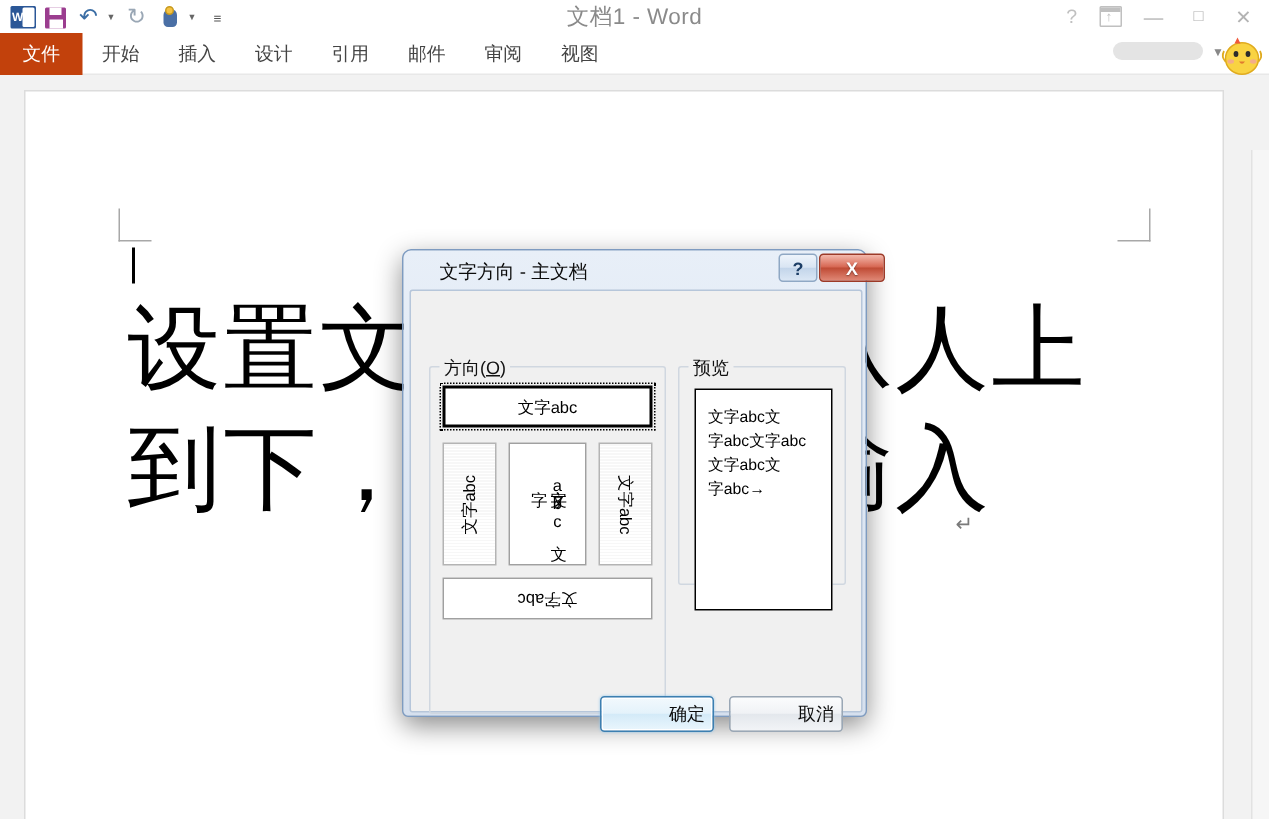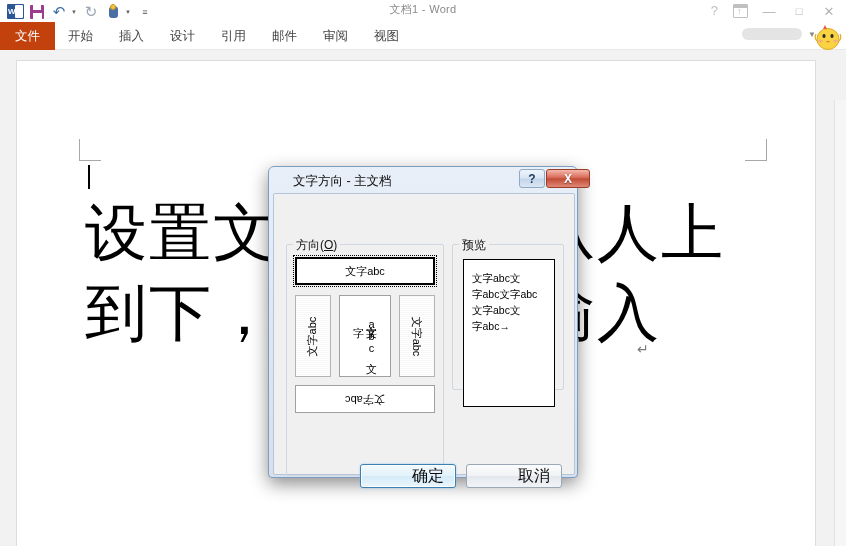--- a/index.html
+++ b/index.html
@@ -76,21 +76,21 @@
   }
   .touch-ico .dot {
     position: absolute; left: 3.5px; top: -1px;
     width: 6px; height: 6px; border-radius: 50%;
     background: #f5c242; border: 1px solid #c89a1e;
   }
   .qat-more { font-size: 9px; color: #555; }
 
   .win-title {
     position: absolute; left: 0; top: 2px; width: 846px;
-    text-align: center; font-size: 11px; color: #8a8a8a;
+    text-align: center; font-size: 15px; color: #8a8a8a;
     font-family: "Liberation Sans", sans-serif;
     letter-spacing: .3px;
   }
   .win-btns {
     position: absolute; right: 2px; top: 0px; height: 22px;
     display: flex; align-items: center; gap: 0px;
   }
   .win-btn {
     width: 30px; height: 20px; display: flex;
     align-items: center; justify-content: center;
@@ -354,25 +354,25 @@
     display: flex; align-items: center; justify-content: center;
     font-size: 7px; color: #333;
   }
 
   
   .dlgbtns {
     position: absolute; right: 12px; top: 270px;
     display: flex; gap: 10px;
   }
   .btn {
-    width: 96px; height: 24px;
+    width: 76px; height: 24px;
     background: linear-gradient(to bottom, #fbfcfd 0%, #f0f2f5 48%, #e3e7ec 50%, #f2f4f7 100%);
     border: 1px solid #9aa7b5; border-radius: 3px;
     display: flex; align-items: center; justify-content: center;
-    font-size: 16px; color: #0b0b0b;
+    font-size: 12px; color: #0b0b0b;
     font-family: "Liberation Sans", sans-serif;
     padding-left: 40px;
   }
   .btn.default {
     border: 1px solid #3c7fb1;
     box-shadow: inset 0 0 0 1px #ffffff, 0 0 2px #8fc3e8;
     background: linear-gradient(to bottom, #f2f9fd 0%, #e4f2fb 48%, #d3eaf8 50%, #eaf6fd 100%);
   }
 
   .scrollbar-v {

